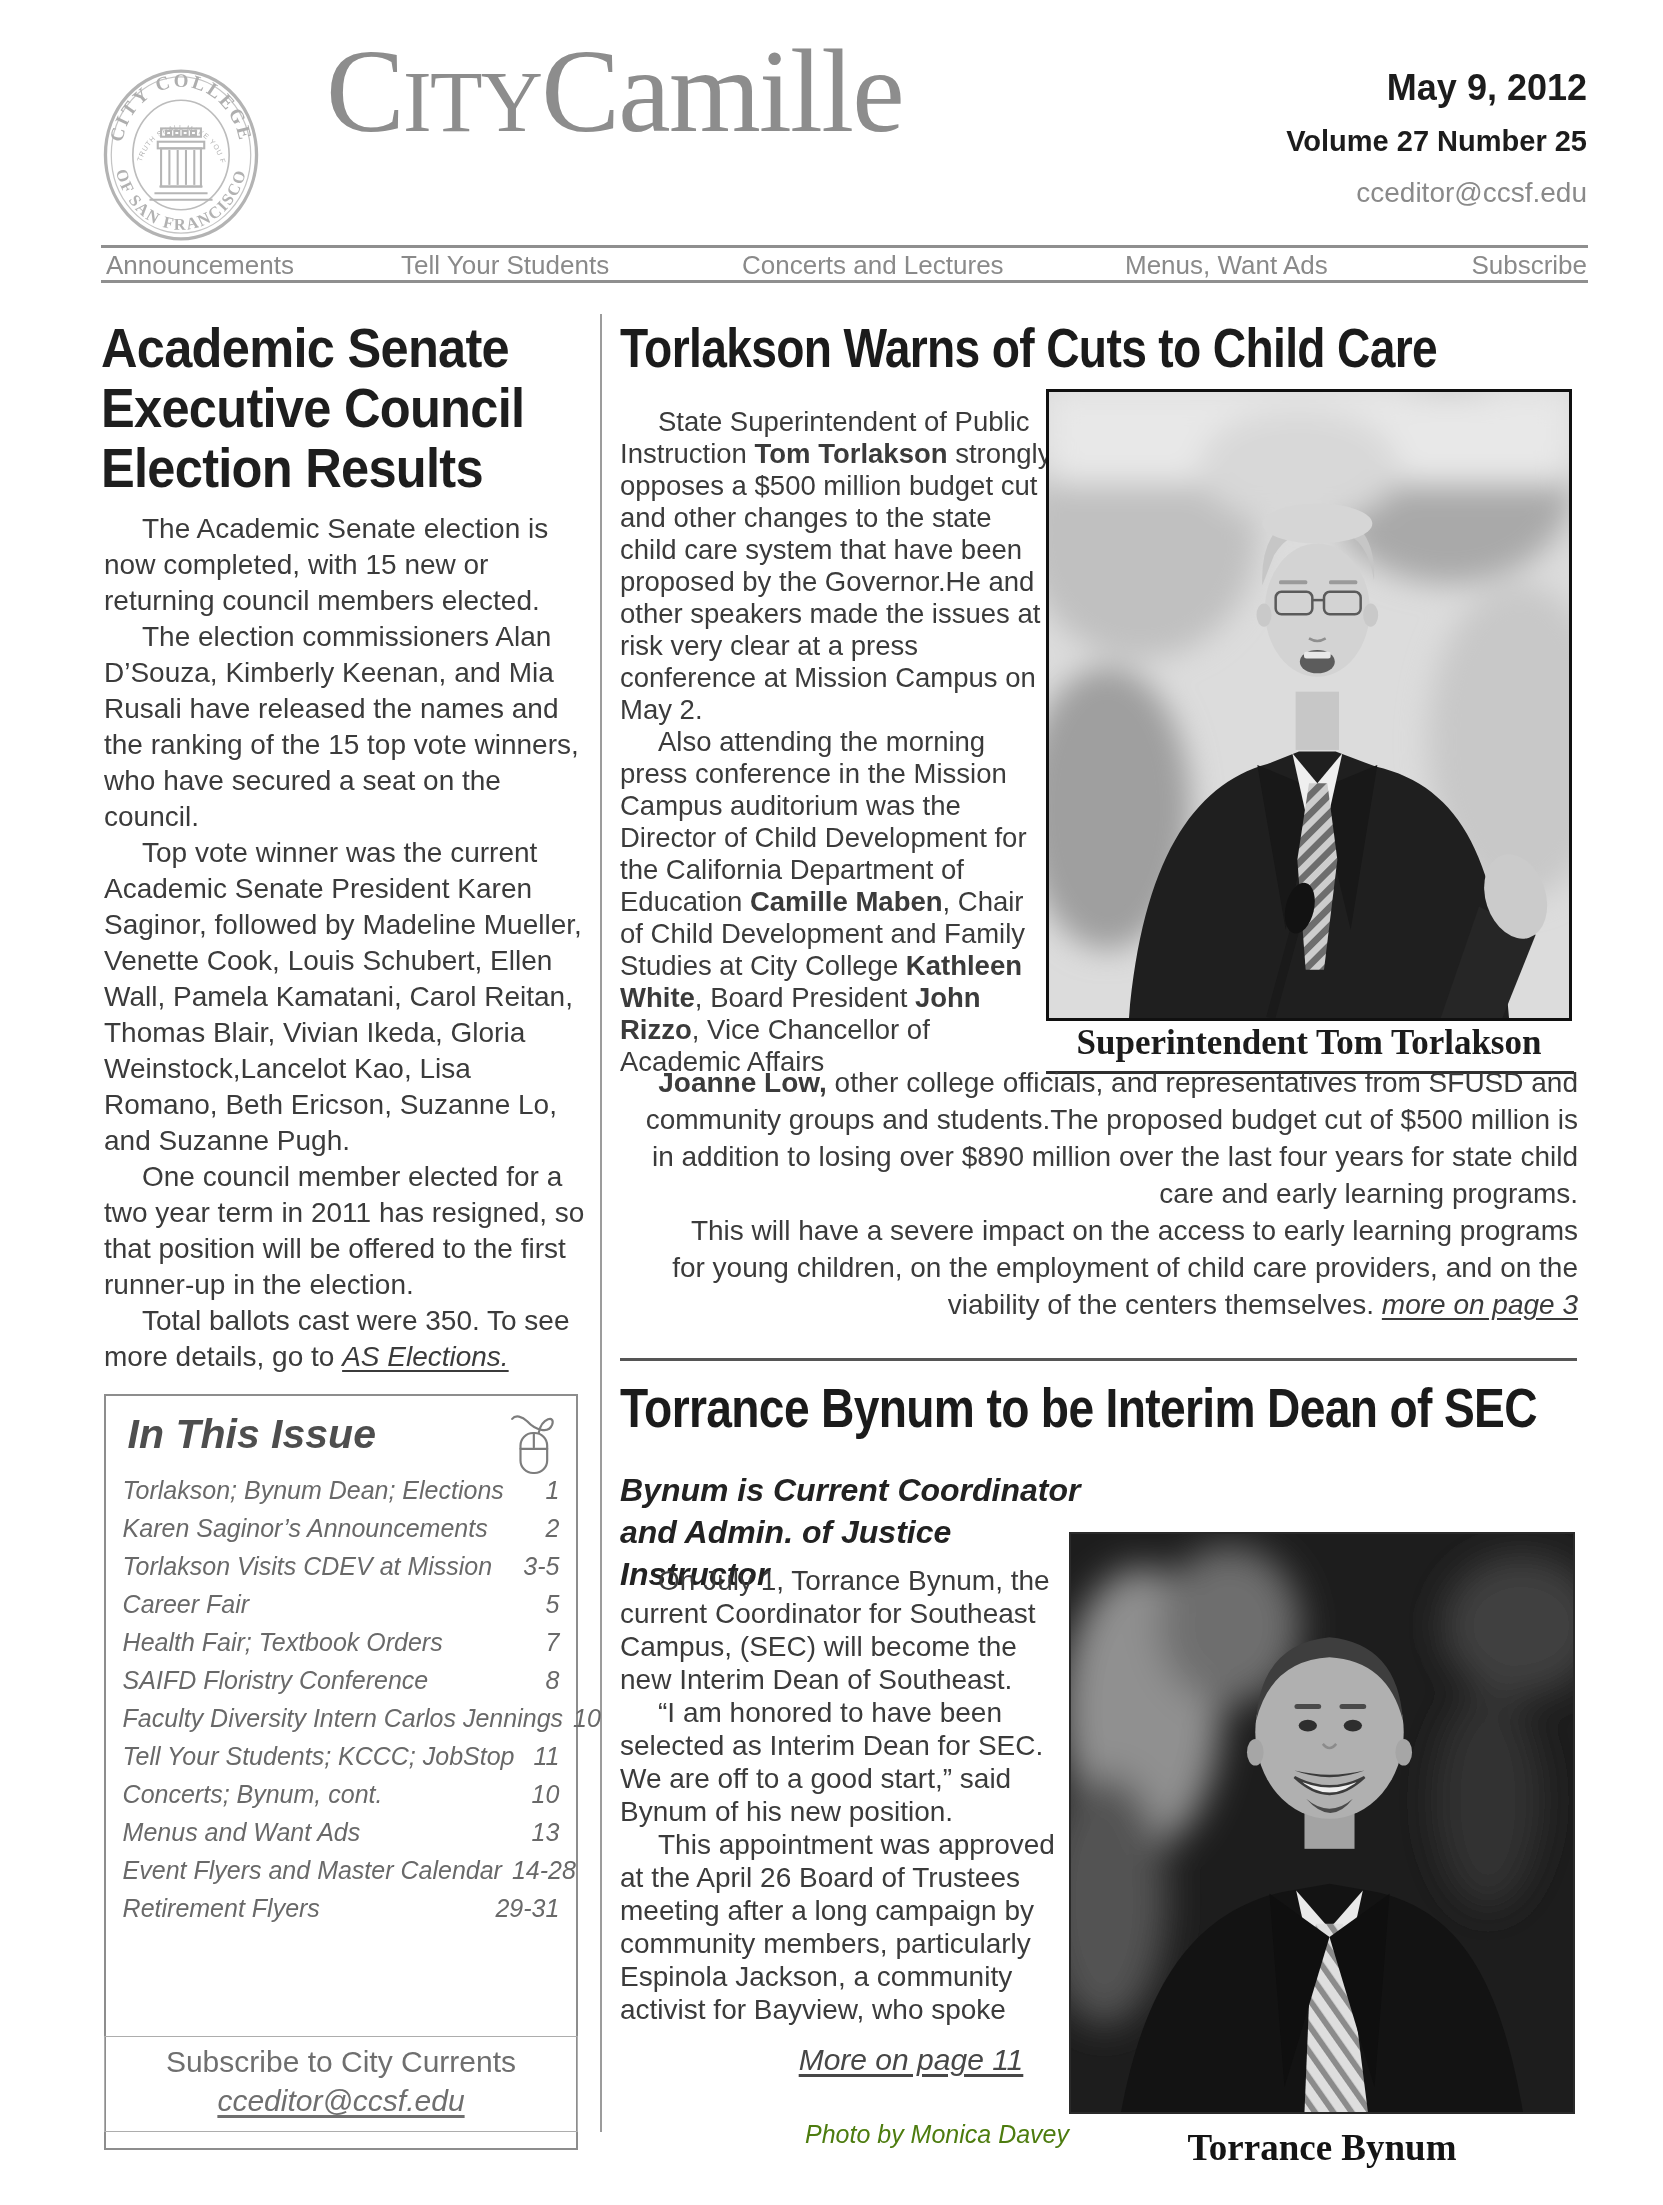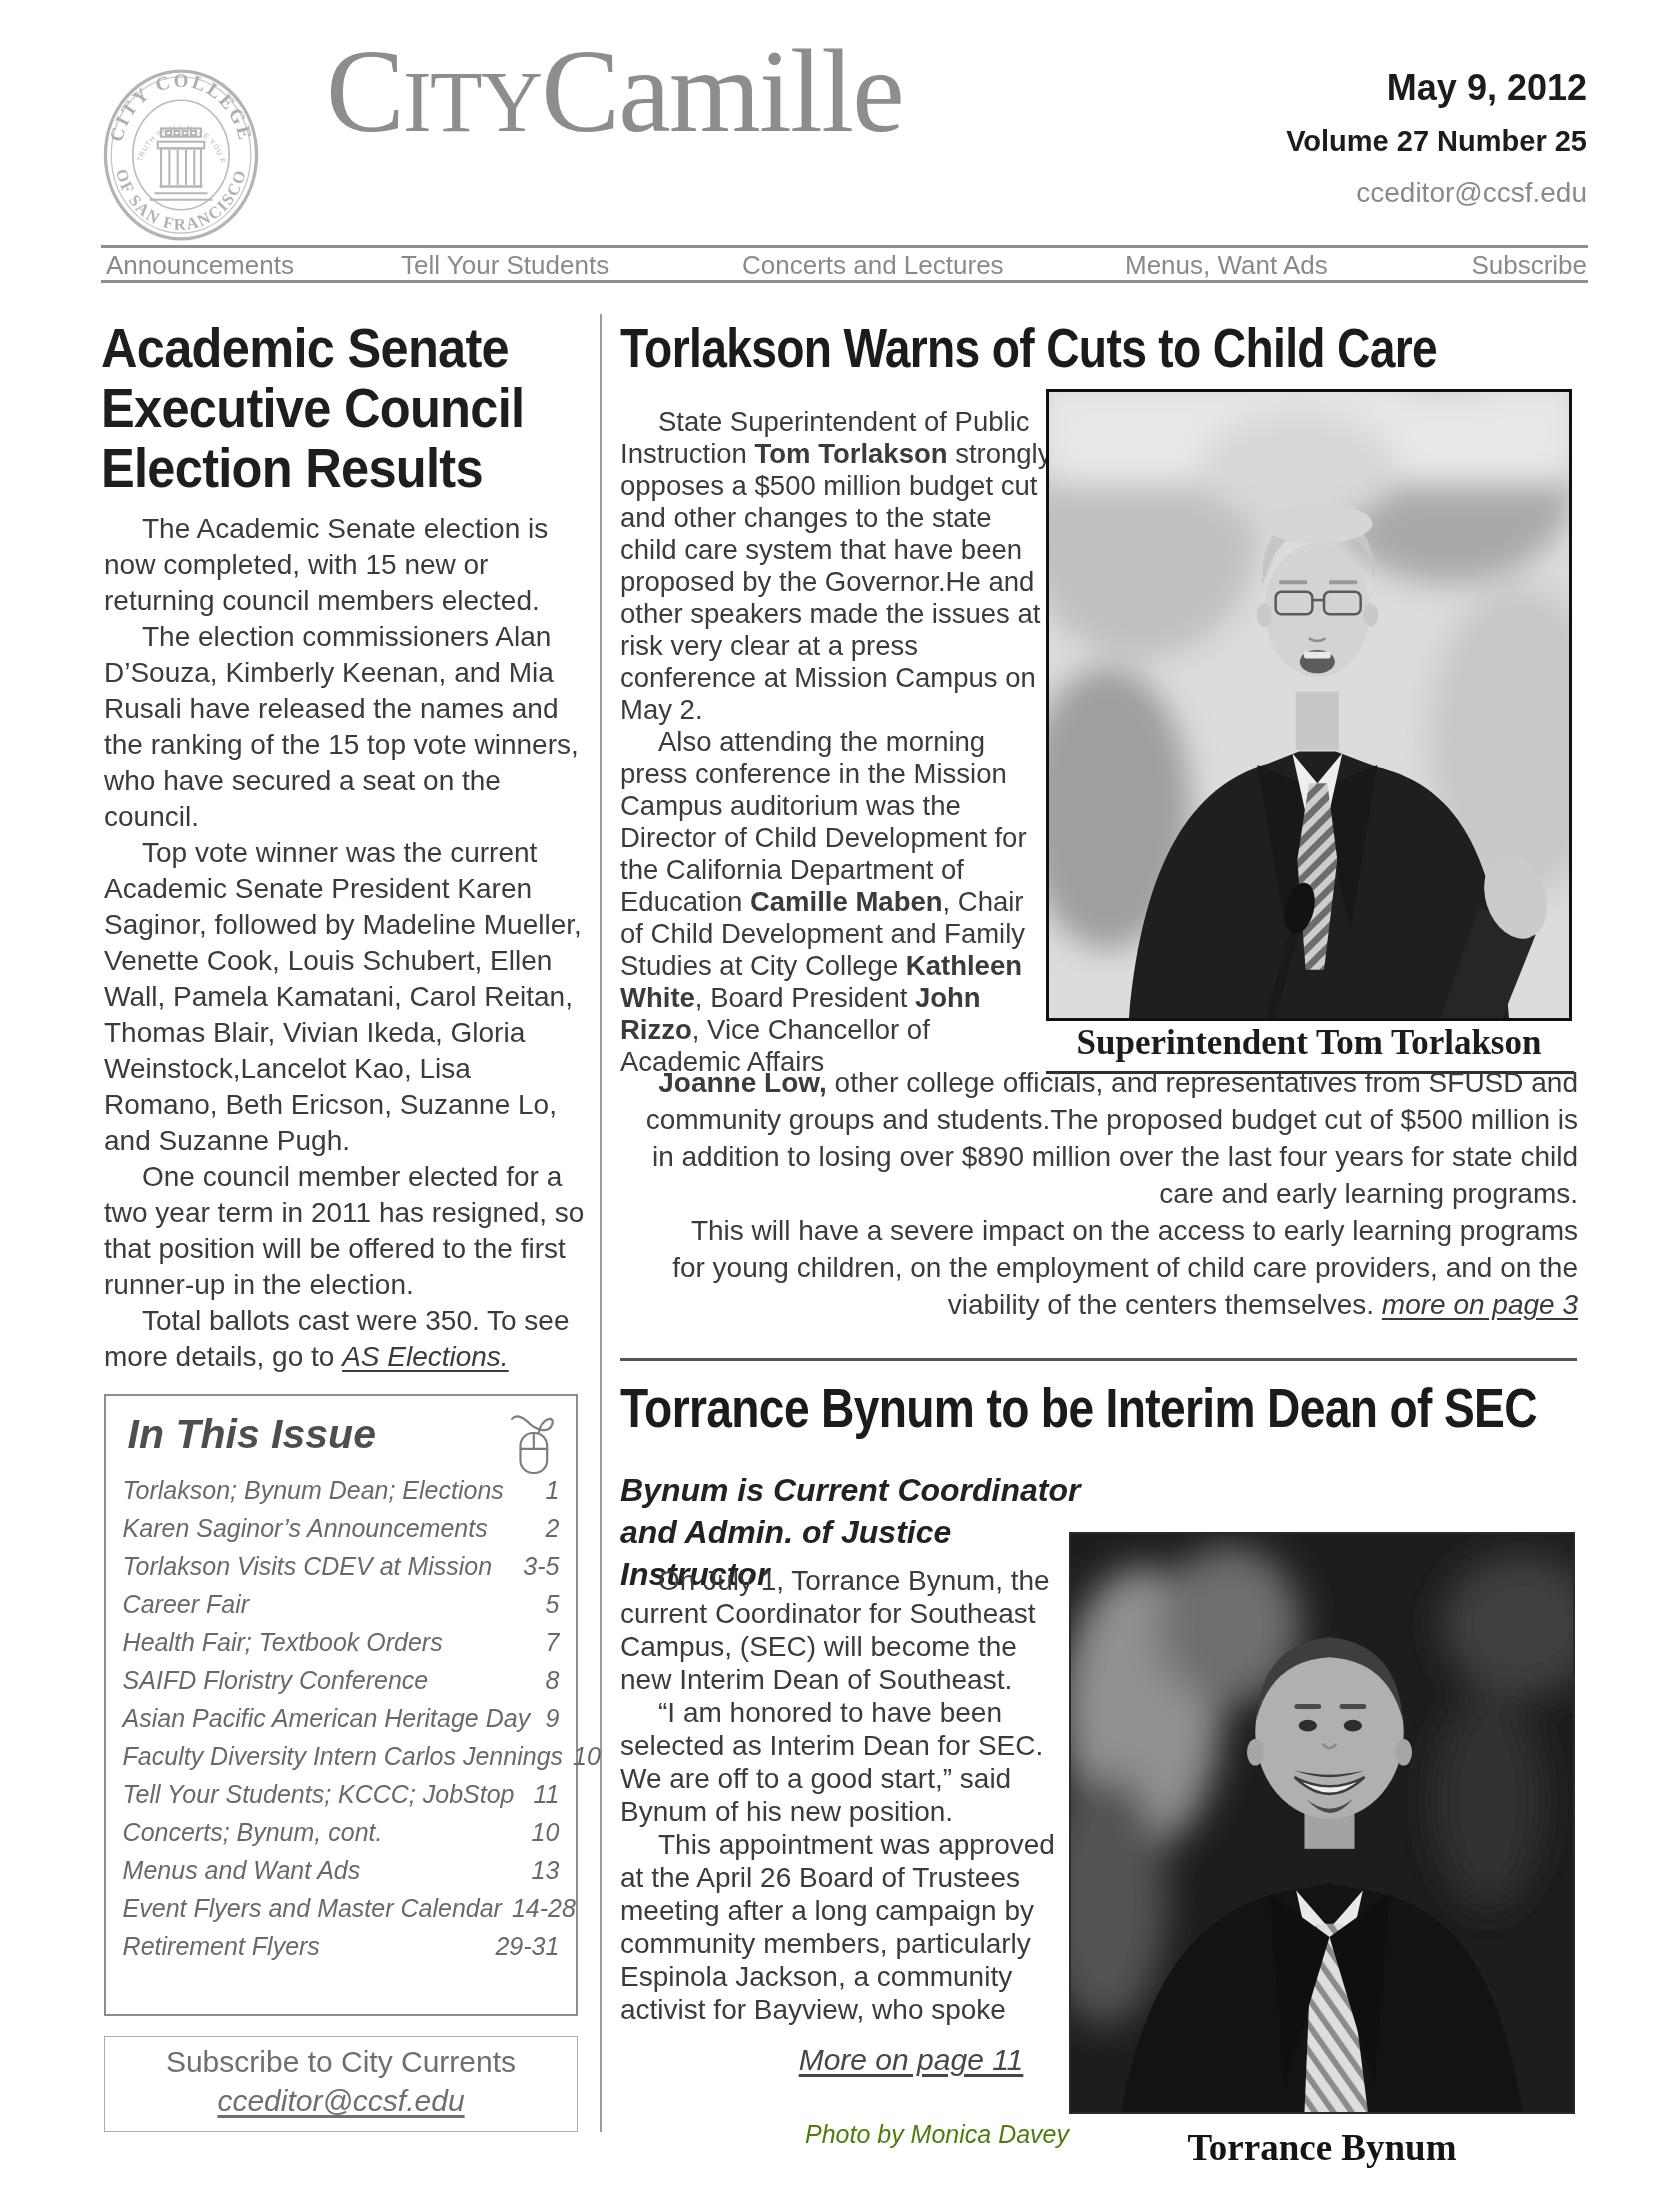--- a/index.html
+++ b/index.html
@@ -32,21 +32,21 @@
   .sg-b{font-weight:700;}
   .sg-l{font-style:italic;text-decoration:underline;text-underline-offset:4.2px;}
 
   
   .la-title{position:absolute;left:101px;top:318px;width:599px;margin:0;
             font-size:55px;line-height:60px;font-weight:700;color:#1e1e1e;letter-spacing:-0.8px;
             transform:scaleX(.92);transform-origin:0 0;}
   .la-body{position:absolute;left:104px;top:511px;width:487px;font-size:28px;line-height:36px;color:#3b3b3b;}
 
   
-  .toc{position:absolute;left:104px;top:1394px;width:474px;height:622px;border:2.5px solid #8d8d8d;
+  .toc{position:absolute;left:104px;top:1394px;width:474px;height:756px;border:2.5px solid #8d8d8d;
        box-sizing:border-box;background:#fff;}
   .toc-title{position:absolute;left:21.6px;top:15px;font-size:41px;font-weight:700;font-style:italic;color:#4e4e4e;}
   .mouse-ic{position:absolute;right:16.6px;top:11.6px;width:52px;height:70px;}
   .toc-rows{position:absolute;left:16.6px;right:16.6px;top:80px;}
   .toc-row{display:flex;justify-content:space-between;align-items:baseline;height:38px;
            font-size:25px;font-style:italic;color:#696969;white-space:nowrap;}
   .toc-page{margin-left:10px;}
 
   
   .sub-box{position:absolute;left:104px;top:2036px;width:474px;height:96px;border:1.7px solid #adadad;
@@ -178,24 +178,20 @@
         </div>
       <div class="toc-row">
           <span>Health Fair; Textbook Orders</span>
           <span class="toc-page">7</span>
         </div>
       <div class="toc-row">
           <span>SAIFD Floristry Conference</span>
           <span class="toc-page">8</span>
         </div>
       <div class="toc-row">
-          <span>Asian Pacific American Heritage Day</span>
-          <span class="toc-page">9</span>
-        </div>
-      <div class="toc-row">
           <span>Faculty Diversity Intern Carlos Jennings</span>
           <span class="toc-page">10</span>
         </div>
       <div class="toc-row">
           <span>Tell Your Students; KCCC; JobStop</span>
           <span class="toc-page">11</span>
         </div>
       <div class="toc-row">
           <span>Concerts; Bynum, cont.</span>
           <span class="toc-page">10</span>

